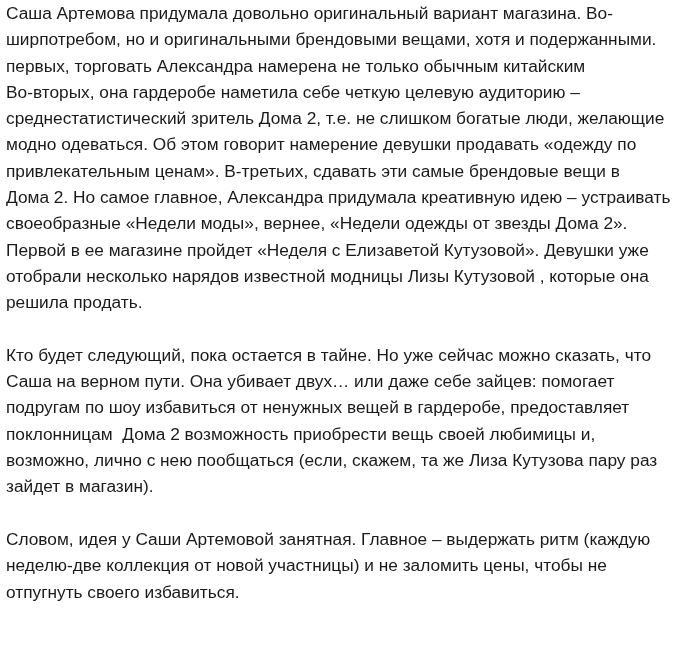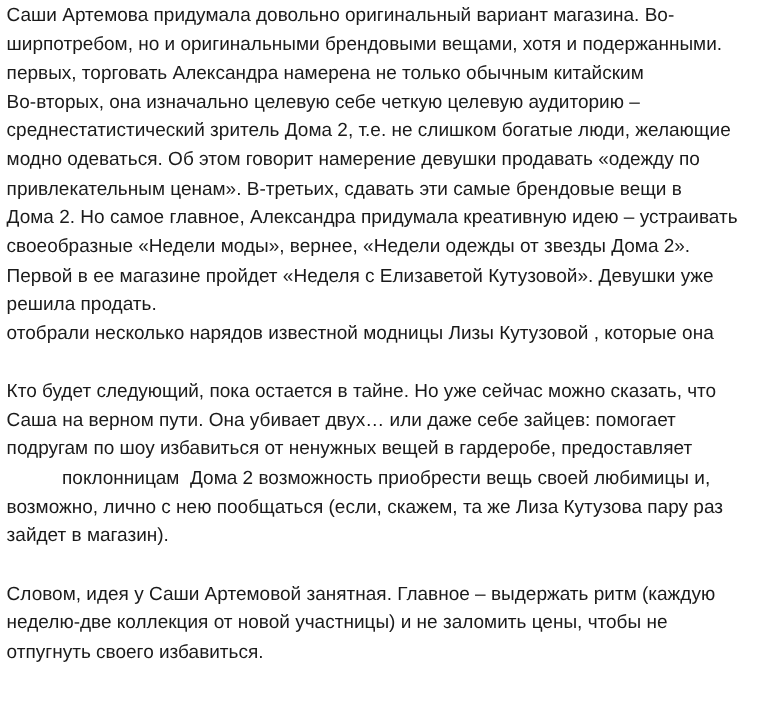--- a/index.html
+++ b/index.html
@@ -30,39 +30,39 @@
     margin: 0 0 26.3px 0;
   }
   .para:last-child { margin-bottom: 16px; }
 </style>
 </head>
 <body>
 
 <div class="article">
 
   <p class="para">
-    <span class="line">Саши Артемова придумала довольно оригинальный вариант магазина. Во-</span>
+    <span class="line">Саша Артемова придумала довольно оригинальный вариант магазина. Во-</span>
     <span class="line">ширпотребом, но и оригинальными брендовыми вещами, хотя и подержанными.</span>
     <span class="line">первых, торговать Александра намерена не только обычным китайским</span>
-    <span class="line">Во-вторых, она изначально целевую себе четкую целевую аудиторию –</span>
+    <span class="line">Во-вторых, она гардеробе наметила себе четкую целевую аудиторию –</span>
     <span class="line">среднестатистический зритель Дома 2, т.е. не слишком богатые люди, желающие</span>
     <span class="line">модно одеваться. Об этом говорит намерение девушки продавать «одежду по</span>
     <span class="line">привлекательным ценам». В-третьих, сдавать эти самые брендовые вещи в</span>
     <span class="line">Дома 2. Но самое главное, Александра придумала креативную идею – устраивать</span>
     <span class="line">своеобразные «Недели моды», вернее, «Недели одежды от звезды Дома 2».</span>
     <span class="line">Первой в ее магазине пройдет «Неделя с Елизаветой Кутузовой». Девушки уже</span>
+    <span class="line">отобрали несколько нарядов известной модницы Лизы Кутузовой , которые она</span>
     <span class="line">решила продать.</span>
-    <span class="line">отобрали несколько нарядов известной модницы Лизы Кутузовой , которые она</span>
   </p>
 
   <p class="para">
     <span class="line">Кто будет следующий, пока остается в тайне. Но уже сейчас можно сказать, что</span>
     <span class="line">Саша на верном пути. Она убивает двух… или даже себе зайцев: помогает</span>
     <span class="line">подругам по шоу избавиться от ненужных вещей в гардеробе, предоставляет</span>
-    <span class="line" style="white-space:pre;text-align:center;">поклонницам  Дома 2 возможность приобрести вещь своей любимицы и,</span>
+    <span class="line" style="white-space:pre;">поклонницам  Дома 2 возможность приобрести вещь своей любимицы и,</span>
     <span class="line">возможно, лично с нею пообщаться (если, скажем, та же Лиза Кутузова пару раз</span>
     <span class="line">зайдет в магазин).</span>
   </p>
 
   <p class="para">
     <span class="line">Словом, идея у Саши Артемовой занятная. Главное – выдержать ритм (каждую</span>
     <span class="line">неделю-две коллекция от новой участницы) и не заломить цены, чтобы не</span>
     <span class="line">отпугнуть своего избавиться.</span>
   </p>
 

